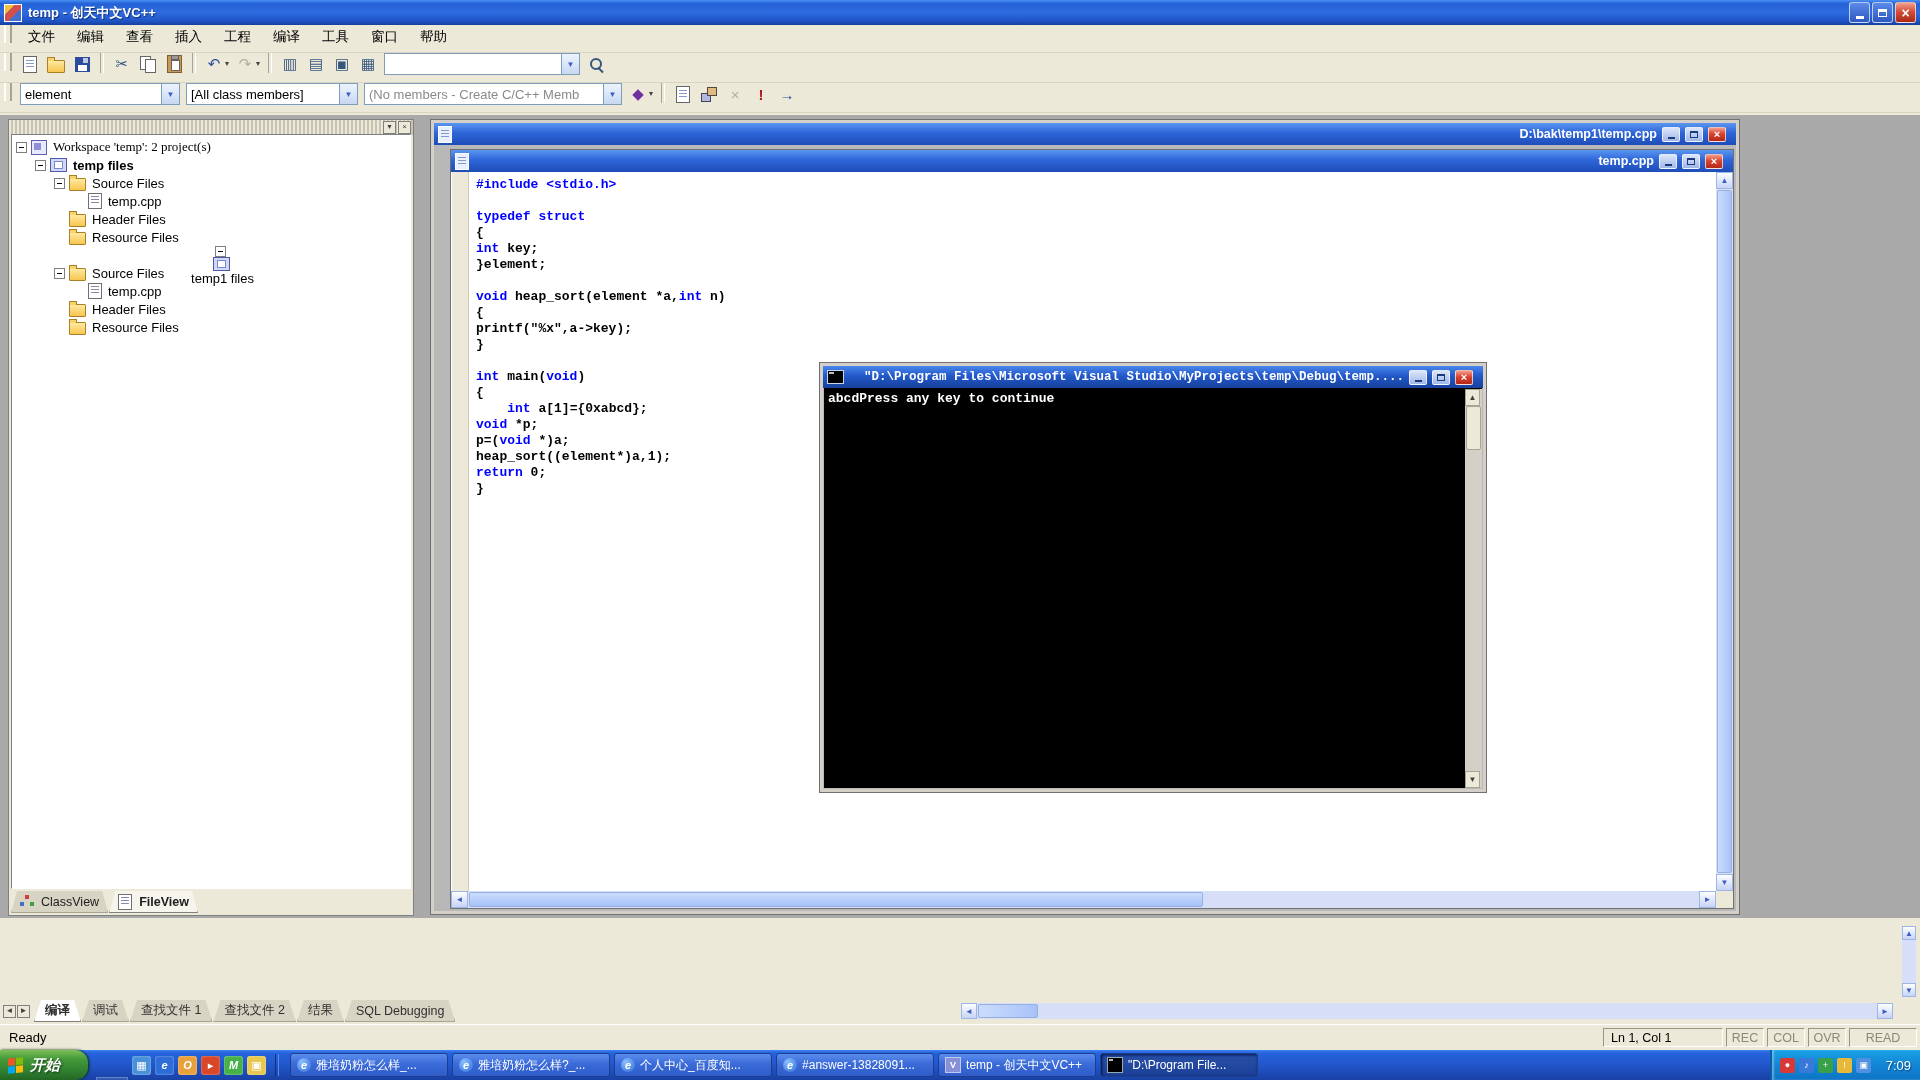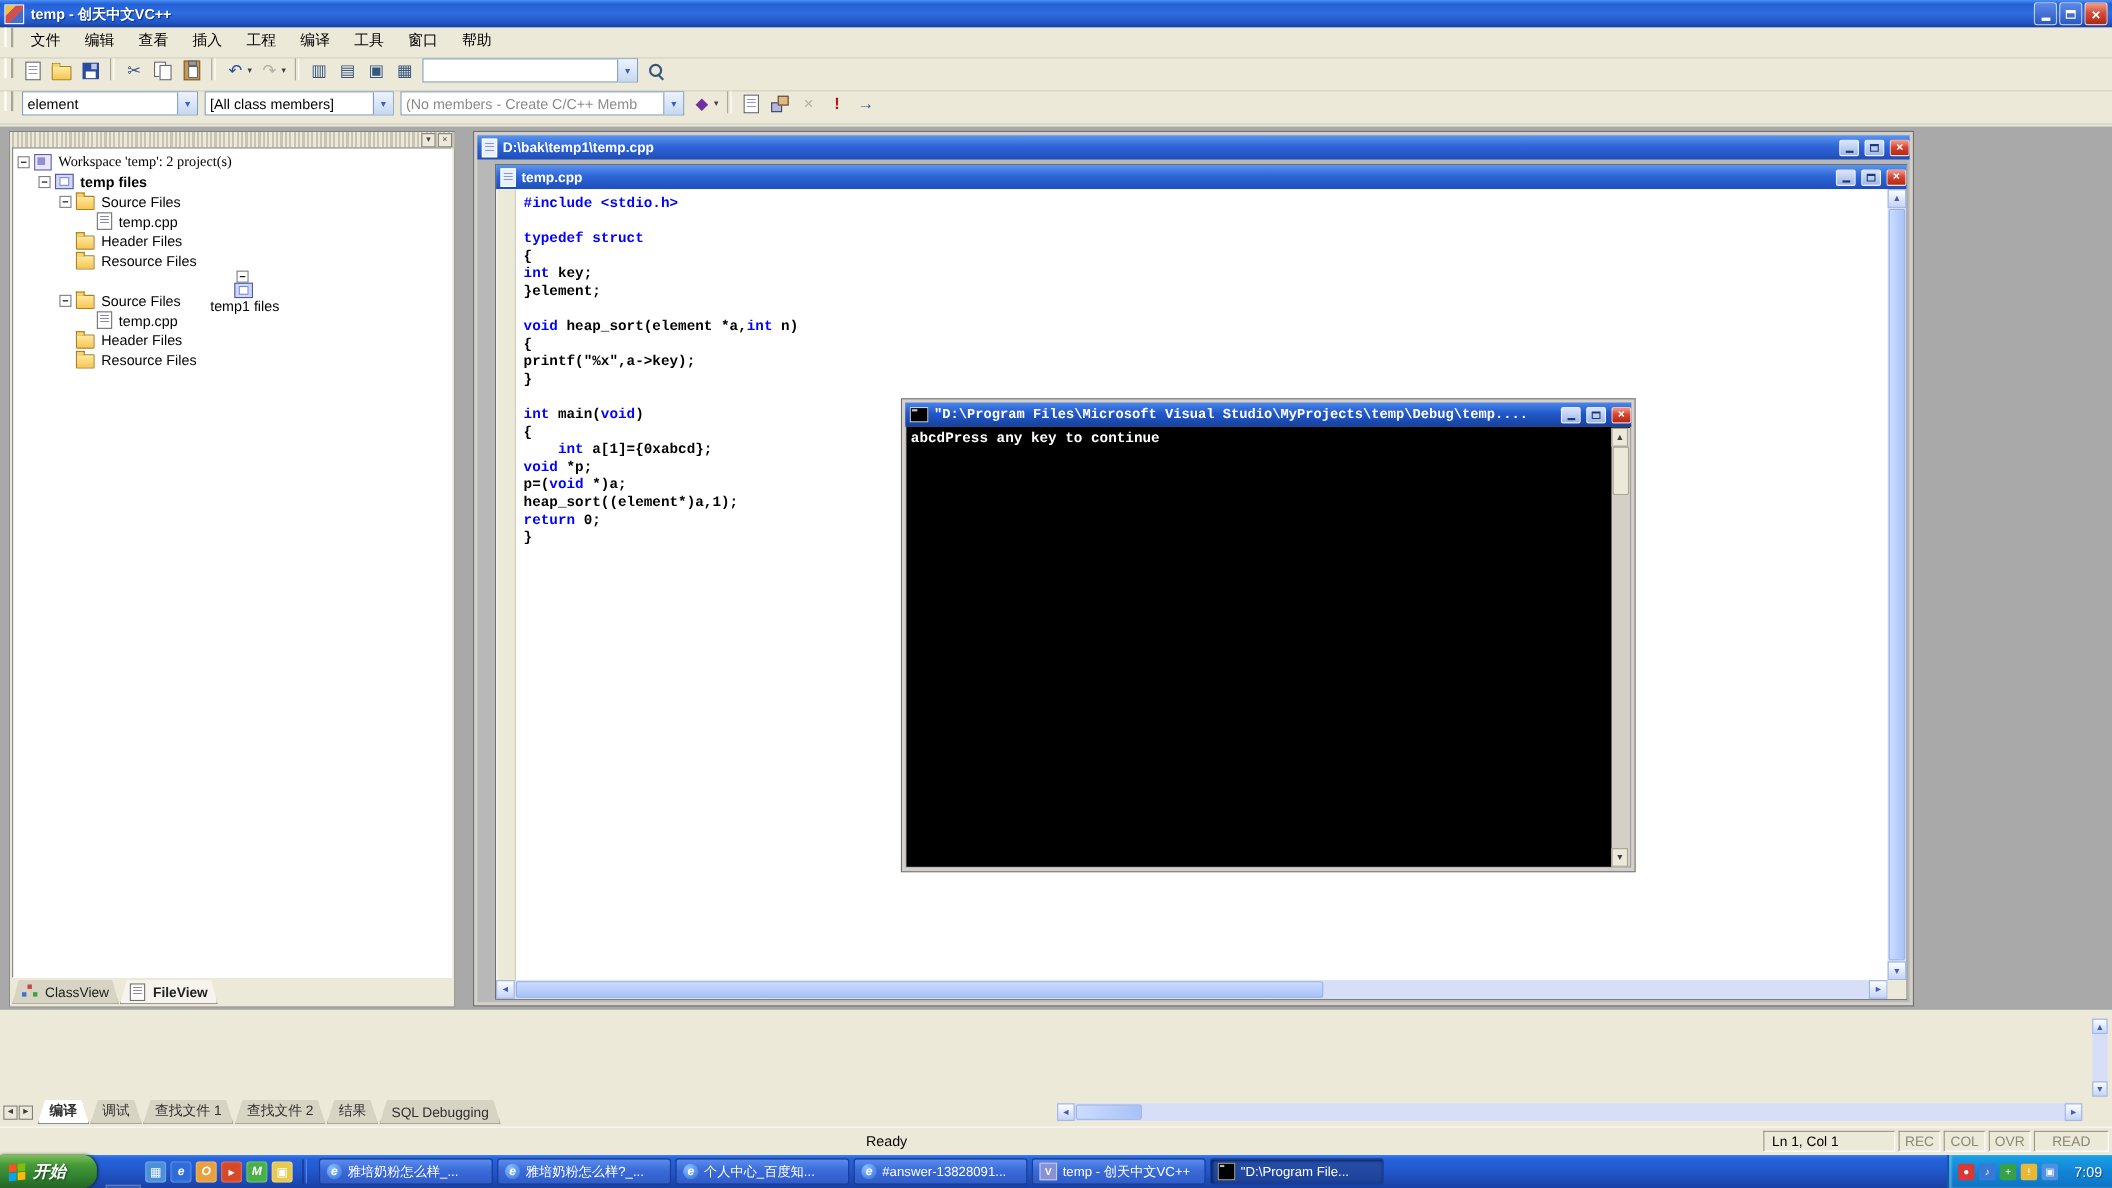--- a/index.html
+++ b/index.html
@@ -100,22 +100,22 @@
     box-shadow:-5px 7px 0 #4070D0,5px 7px 0 #40A040;}
   .wsp-tabs{position:absolute;left:2px;bottom:2px;right:2px;height:22px;display:flex;align-items:stretch;
     background:#ECE9D8;padding-top:1px;}
   .wtab{display:flex;align-items:center;gap:4px;padding:0 8px;font-size:12.5px;color:#202020;
     border:1px solid #A8A494;border-top:none;margin-right:1px;
     clip-path:polygon(6px 0,calc(100% - 6px) 0,100% 100%,0 100%);background:#D8D4C4;}
   .wtab.active{background:#F6F4EC;font-weight:bold;border-color:#808080;}
 
   
   .win{position:absolute;background:#B8B8B8;border:3px solid #D4D0C8;outline:1px solid #707070;box-sizing:border-box;}
-  .wtitle{height:22px;display:flex;align-items:center;gap:5px;padding:0 0 0 4px;
-    background:linear-gradient(180deg,#5A96F0,#2E66D8 45%,#1E4DB8);}
+  .wtitle{height:22px;display:flex;align-items:center;gap:5px;padding:0 10px 0 4px;
+    background:linear-gradient(180deg,#5A96F0,#2E66D8 45%,#1E4DB8);text-align:right;}
   .wtitle .wt{color:#fff;font-weight:bold;font-size:12.5px;flex:1;white-space:nowrap;overflow:hidden;}
   .btn-mini{width:18px;height:15px;border-radius:2px;border:1px solid rgba(255,255,255,.7);box-sizing:border-box;
     background:linear-gradient(#DCE6FA,#9FB6E8);color:#1C3A7A;display:flex;align-items:center;justify-content:center;flex:none;}
   .btn-mini .g-min{width:7px;height:2px;background:currentColor;margin-top:7px;}
   .btn-mini .g-max{width:8px;height:7px;border:1px solid currentColor;border-top:2px solid currentColor;box-sizing:border-box;}
   .btn-mini.red{background:linear-gradient(#F49C8C,#D8442E 45%,#B22818);color:#fff;font-weight:bold;font-size:11px;}
   .onblue{background:#E8F0FF;border-color:#fff;}
 
   
   #docwin{left:431px;top:5px;width:1308px;height:794px;z-index:1;}
@@ -163,21 +163,21 @@
   .otab-arrows{display:flex;gap:1px;align-items:center;margin-right:4px;}
   .otab{display:flex;align-items:center;padding:0 10px;font-size:12.5px;color:#303030;margin-right:1px;
     clip-path:polygon(7px 0,calc(100% - 7px) 0,100% 100%,0 100%);background:#D8D4C4;border:1px solid #A8A494;border-top:none;}
   .otab.active{background:#FFFFFF;font-weight:bold;border-color:#808080;}
   .oh-scroll{position:absolute;left:958px;right:24px;top:3px;height:16px;background:#D6DFF7;}
   .oh-scroll .sb-btn{width:16px;height:16px;}
 
   
   #statusbar{position:absolute;left:0;top:1024px;width:1920px;height:26px;background:#ECE9D8;
     border-top:1px solid #FFF;display:flex;align-items:center;box-sizing:border-box;}
-  #statusbar .ready{padding-left:9px;font-size:13px;flex:1;text-align:center;}
+  #statusbar .ready{padding-left:9px;font-size:13px;flex:1;}
   .sbox{height:19px;border:1px solid;border-color:#9A9686 #FFF #FFF #9A9686;display:flex;align-items:center;
     box-sizing:border-box;margin-right:3px;font-size:12.5px;}
   .sbox.pos{width:120px;padding-left:7px;}
   .sbox.ind{justify-content:center;color:#8C887A;}
 
   
   #taskbar{position:absolute;left:0;top:1050px;width:1920px;height:30px;
     background:linear-gradient(180deg,#3C81F3 0%,#2663DC 10%,#2258CE 45%,#1941A5 100%);display:flex;align-items:center;}
   #start{width:88px;height:30px;border-radius:0 13px 13px 0;flex:none;display:flex;align-items:center;gap:6px;
     padding-left:8px;box-sizing:border-box;

